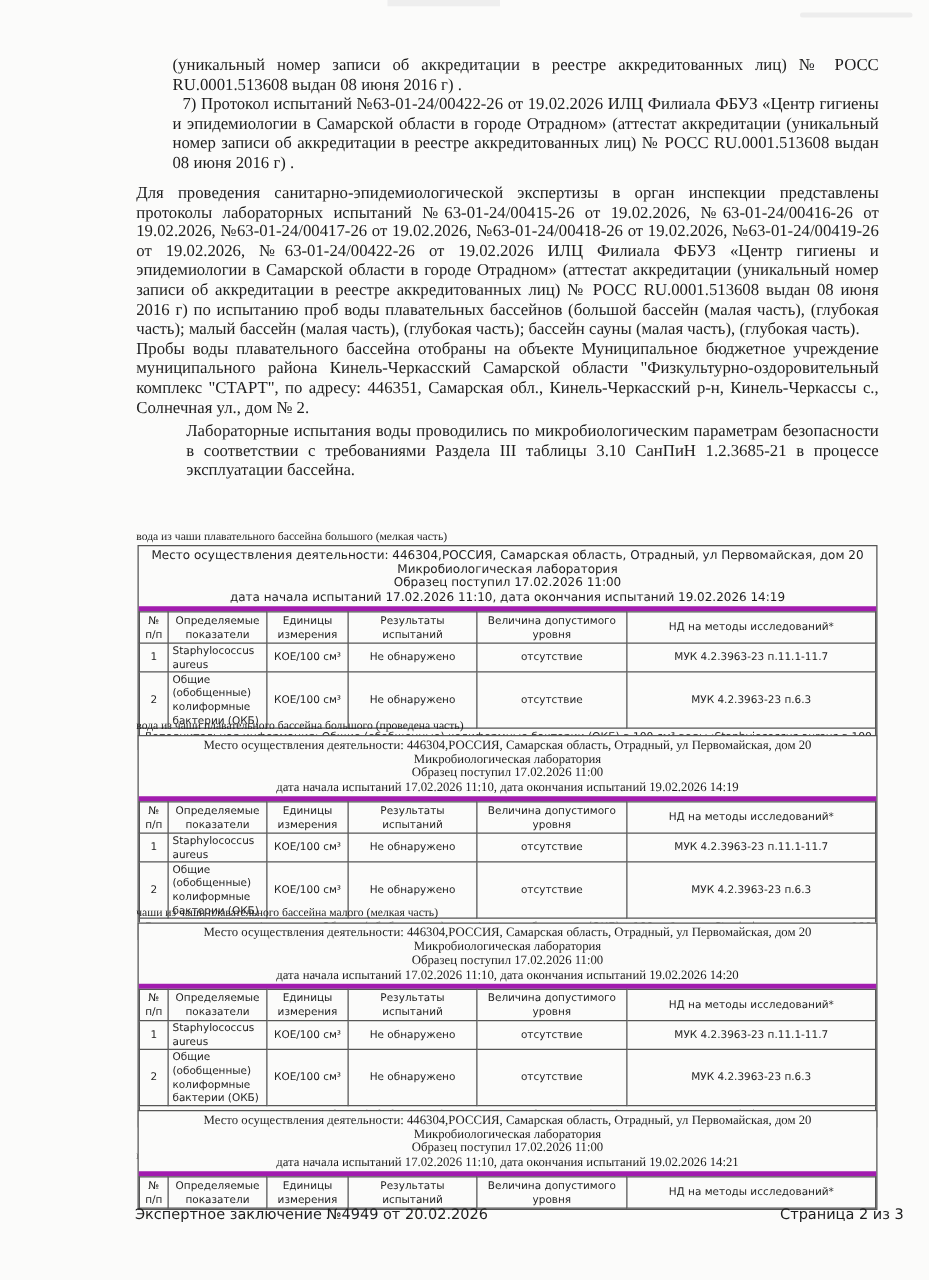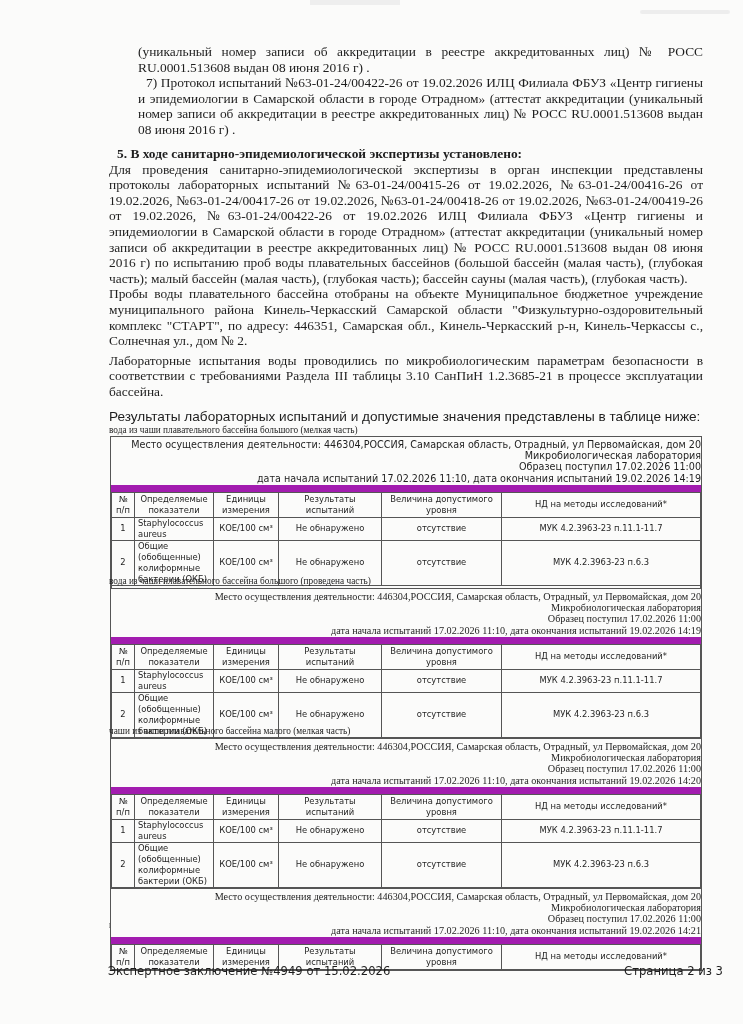--- a/index.html
+++ b/index.html
@@ -30,23 +30,23 @@
     position: absolute; left: 109px;
     font-size: 9.3px; line-height: 11px; white-space: nowrap;
   }
 
   .lab-block {
     position: absolute; left: 110px; width: 592px;
     border: 1px solid #555; box-sizing: border-box;
     background: #fbfbfa;
   }
   .lab-header {
-    text-align: right; font-size: 9.6px; line-height: 11.2px;
+    text-align: center; font-size: 9.6px; line-height: 11.2px;
     padding-top: 2px; padding-bottom: 1px;
-    border-bottom: 7px solid #a21caf;
+    border-bottom: 4px solid #a21caf;
   }
   .lab-header.serif { font-size: 10.2px; }
   .lab-header div { white-space: nowrap; }
 
   table.results {
     border-collapse: collapse; width: 100%; table-layout: fixed;
     font-family: "DejaVu Sans", "Liberation Sans", sans-serif;
     font-size: 8.4px; line-height: 11px;
   }
   table.results th, table.results td {
@@ -84,27 +84,25 @@
 <div class="page">
   <div class="smudge2"></div>
   <div class="smudge"></div>
 
   <div class="body-text serif" style="top:44px;">
     <p class="p indent">(уникальный номер записи об аккредитации в реестре аккредитованных лиц) № РОСС RU.0001.513608 выдан 08 июня 2016 г) .</p>
     <p class="p indent" style="text-indent:8px;">7) Протокол испытаний №63-01-24/00422-26 от 19.02.2026 ИЛЦ Филиала ФБУЗ «Центр гигиены и эпидемиологии в Самарской области в городе Отрадном» (аттестат аккредитации (уникальный номер записи об аккредитации в реестре аккредитованных лиц) № РОСС RU.0001.513608 выдан 08 июня 2016 г) .</p>
   </div>
 
   <div class="body-text serif" style="top:146px;">
-    <p class="heading">5. В ходе санитарно-эпидемиологической экспертизы установлено:</p>
     <p class="p">Для проведения санитарно-эпидемиологической экспертизы в орган инспекции представлены протоколы лабораторных испытаний №63-01-24/00415-26 от 19.02.2026, №63-01-24/00416-26 от 19.02.2026, №63-01-24/00417-26 от 19.02.2026, №63-01-24/00418-26 от 19.02.2026, №63-01-24/00419-26 от 19.02.2026, №63-01-24/00422-26 от 19.02.2026 ИЛЦ Филиала ФБУЗ «Центр гигиены и эпидемиологии в Самарской области в городе Отрадном» (аттестат аккредитации (уникальный номер записи об аккредитации в реестре аккредитованных лиц) № РОСС RU.0001.513608 выдан 08 июня 2016 г) по испытанию проб воды плавательных бассейнов (большой бассейн (малая часть), (глубокая часть); малый бассейн (малая часть), (глубокая часть); бассейн сауны (малая часть), (глубокая часть).</p>
     <p class="p">Пробы воды плавательного бассейна отобраны на объекте Муниципальное бюджетное учреждение муниципального района Кинель-Черкасский Самарской области "Физкультурно-оздоровительный комплекс "СТАРТ", по адресу: 446351, Самарская обл., Кинель-Черкасский р-н, Кинель-Черкассы с., Солнечная ул., дом № 2.</p>
-    <p class="p" style="margin-top:4px;">Лабораторные испытания воды проводились по микробиологическим параметрам безопасности в соответствии с требованиями Раздела III таблицы 3.10 СанПиН 1.2.3685-21 в процессе эксплуатации бассейна.</p>
-  </div>
-
-  <div class="results-intro sans" style="font-family:'Liberation Sans', sans-serif;">Результаты лабораторных испытаний и допустимые значения представлены в таблице ниже:</div>
+    <p class="p" style="margin-top:4px;margin-left:40px;">Лабораторные испытания воды проводились по микробиологическим параметрам безопасности в соответствии с требованиями Раздела III таблицы 3.10 СанПиН 1.2.3685-21 в процессе эксплуатации бассейна.</p>
+  </div>
+
 
   <div class="pool-label serif" style="top:425px;">вода из чаши плавательного бассейна большого (мелкая часть)</div>
   <div class="lab-block" style="top:436px;">
     <div class="lab-header sans">
       <div>Место осуществления деятельности: 446304,РОССИЯ, Самарская область, Отрадный, ул Первомайская, дом 20</div>
       <div>Микробиологическая лаборатория</div>
       <div>Образец поступил 17.02.2026 11:00</div>
       <div>дата начала испытаний 17.02.2026 11:10, дата окончания испытаний 19.02.2026 14:19</div>
     </div>
     <table class="results">
@@ -269,15 +267,15 @@
         <th class="hd">Определяемые показатели</th>
         <th class="hd">Единицы измерения</th>
         <th class="hd">Результаты испытаний</th>
         <th class="hd">Величина допустимого уровня</th>
         <th class="hd">НД на методы исследований*</th>
       </tr>
     </tbody>
       </table>
   </div>
 
-  <div class="footer-left sans">Экспертное заключение №4949 от 15.02.2026</div>
+  <div class="footer-left sans">Экспертное заключение №4949 от 20.02.2026</div>
   <div class="footer-right sans">Страница  2 из 3</div>
 </div>
 
 </body></html>

